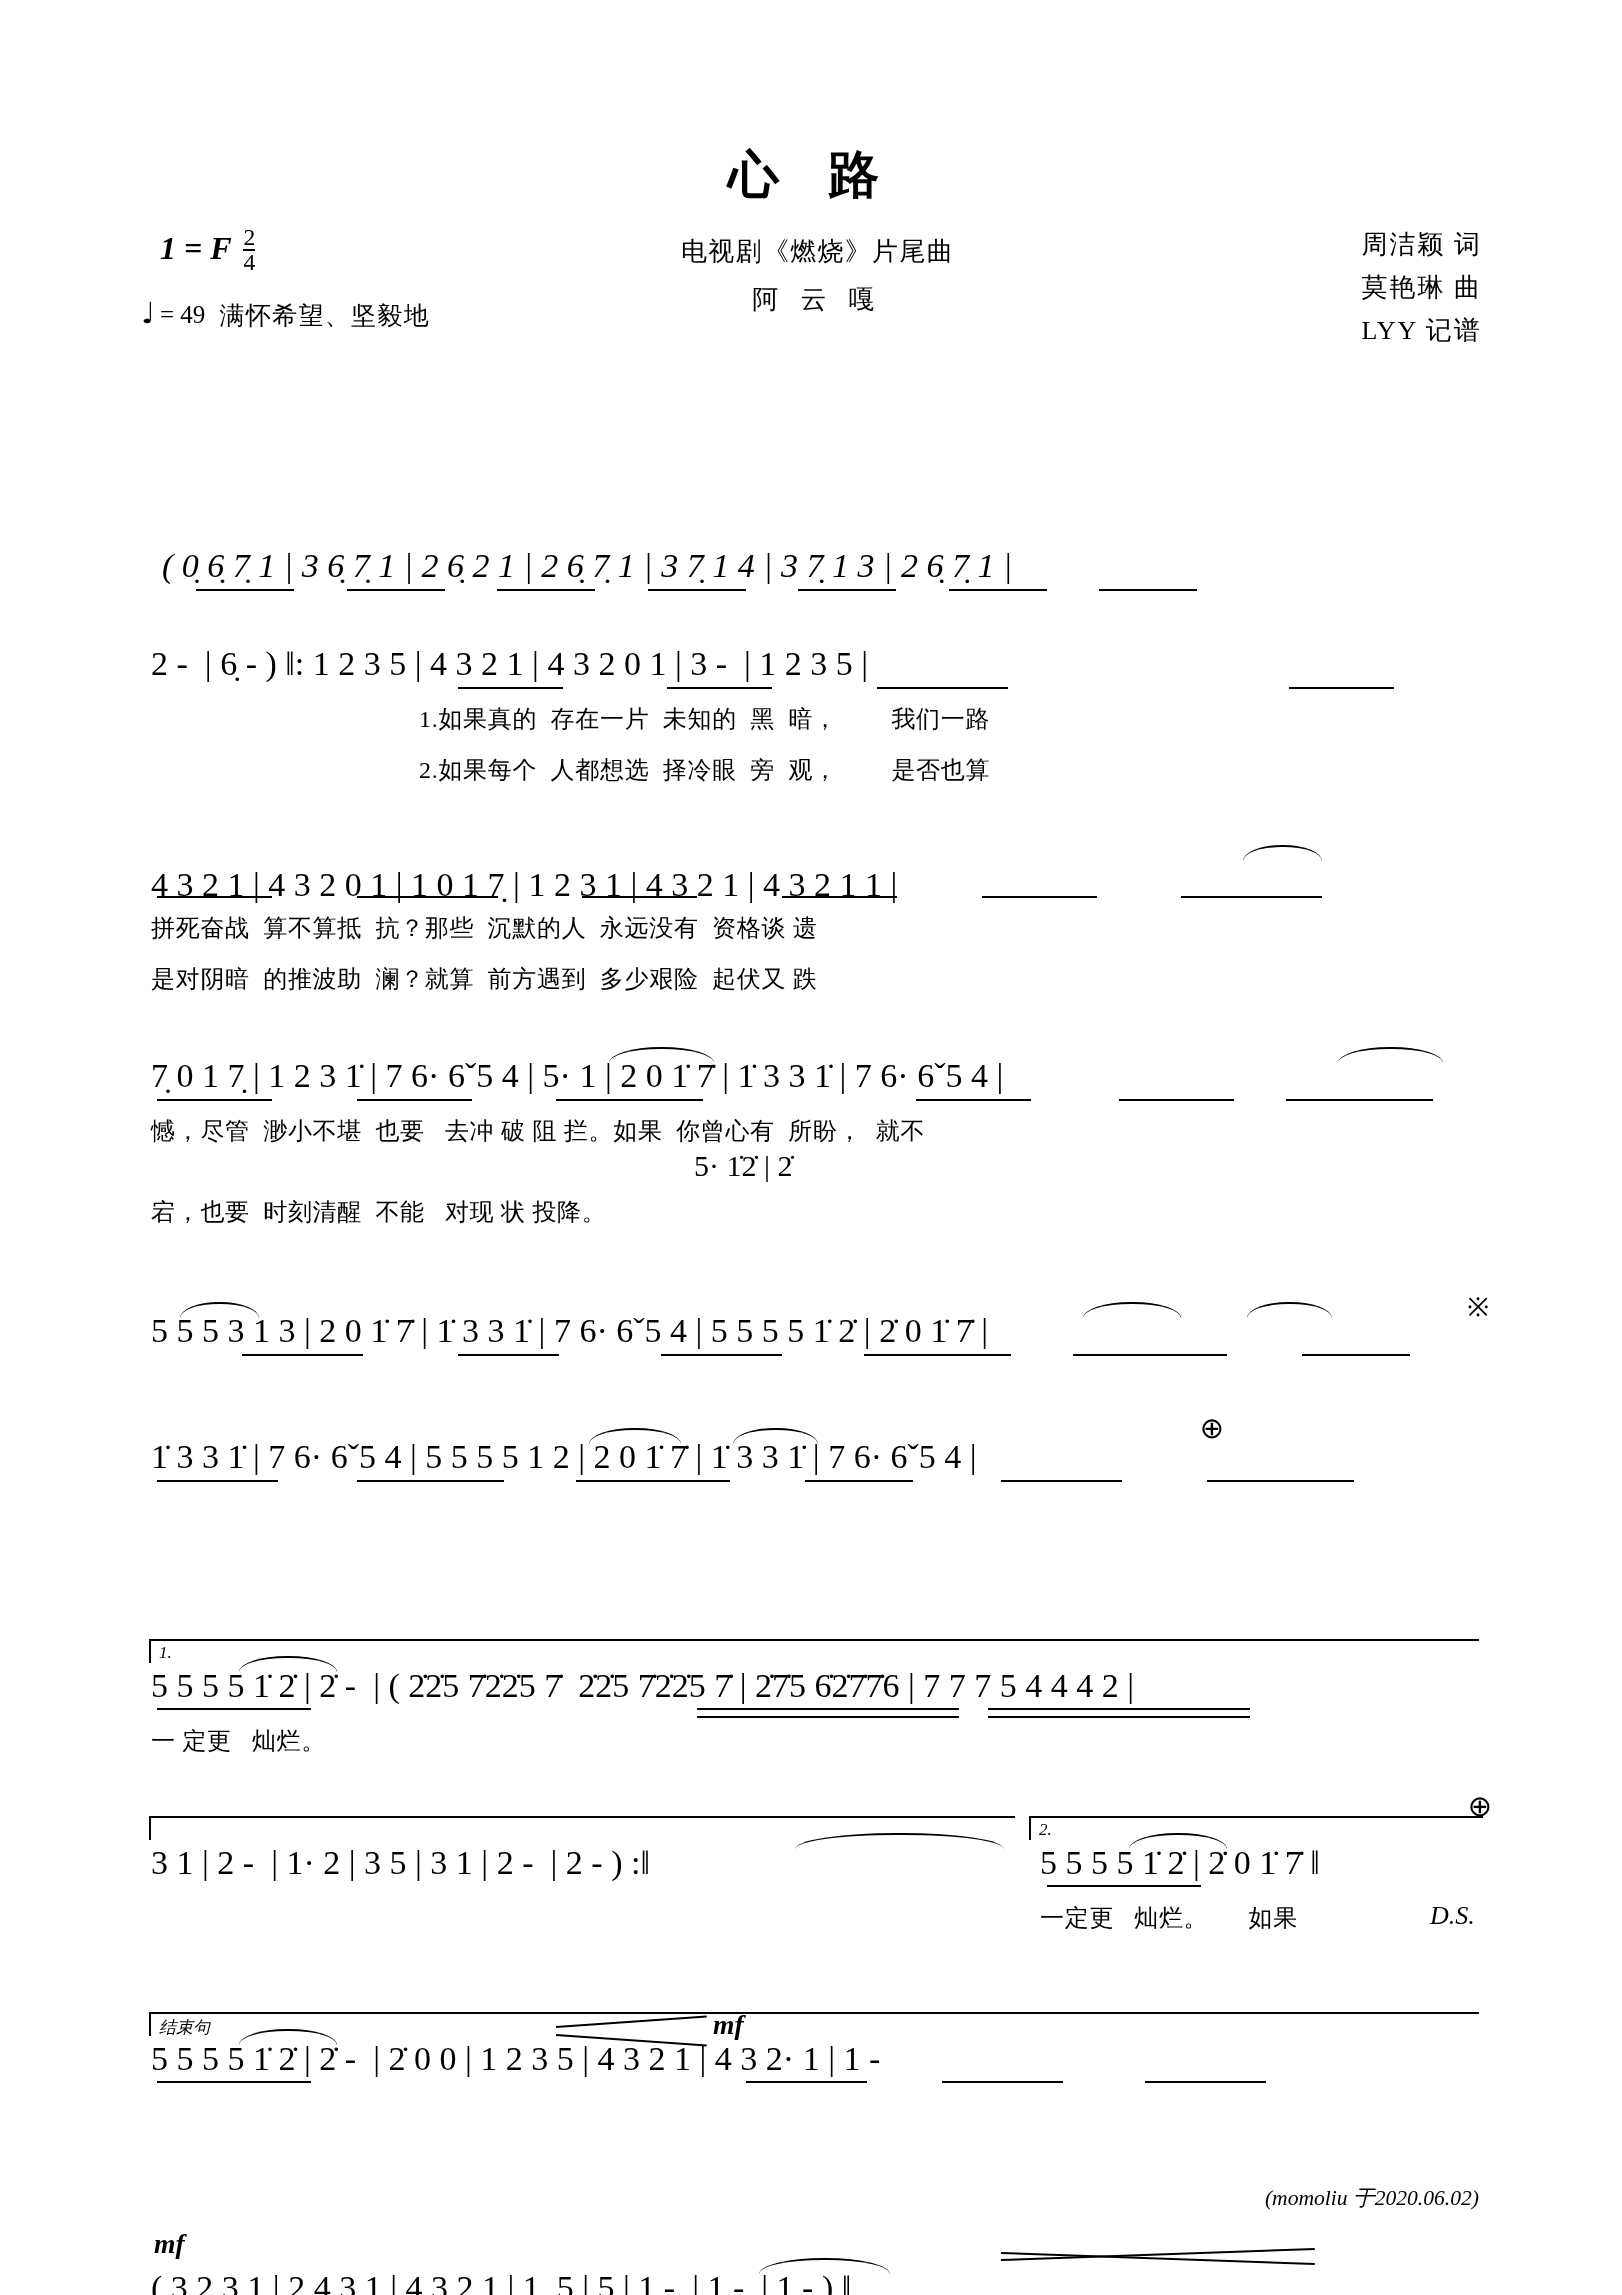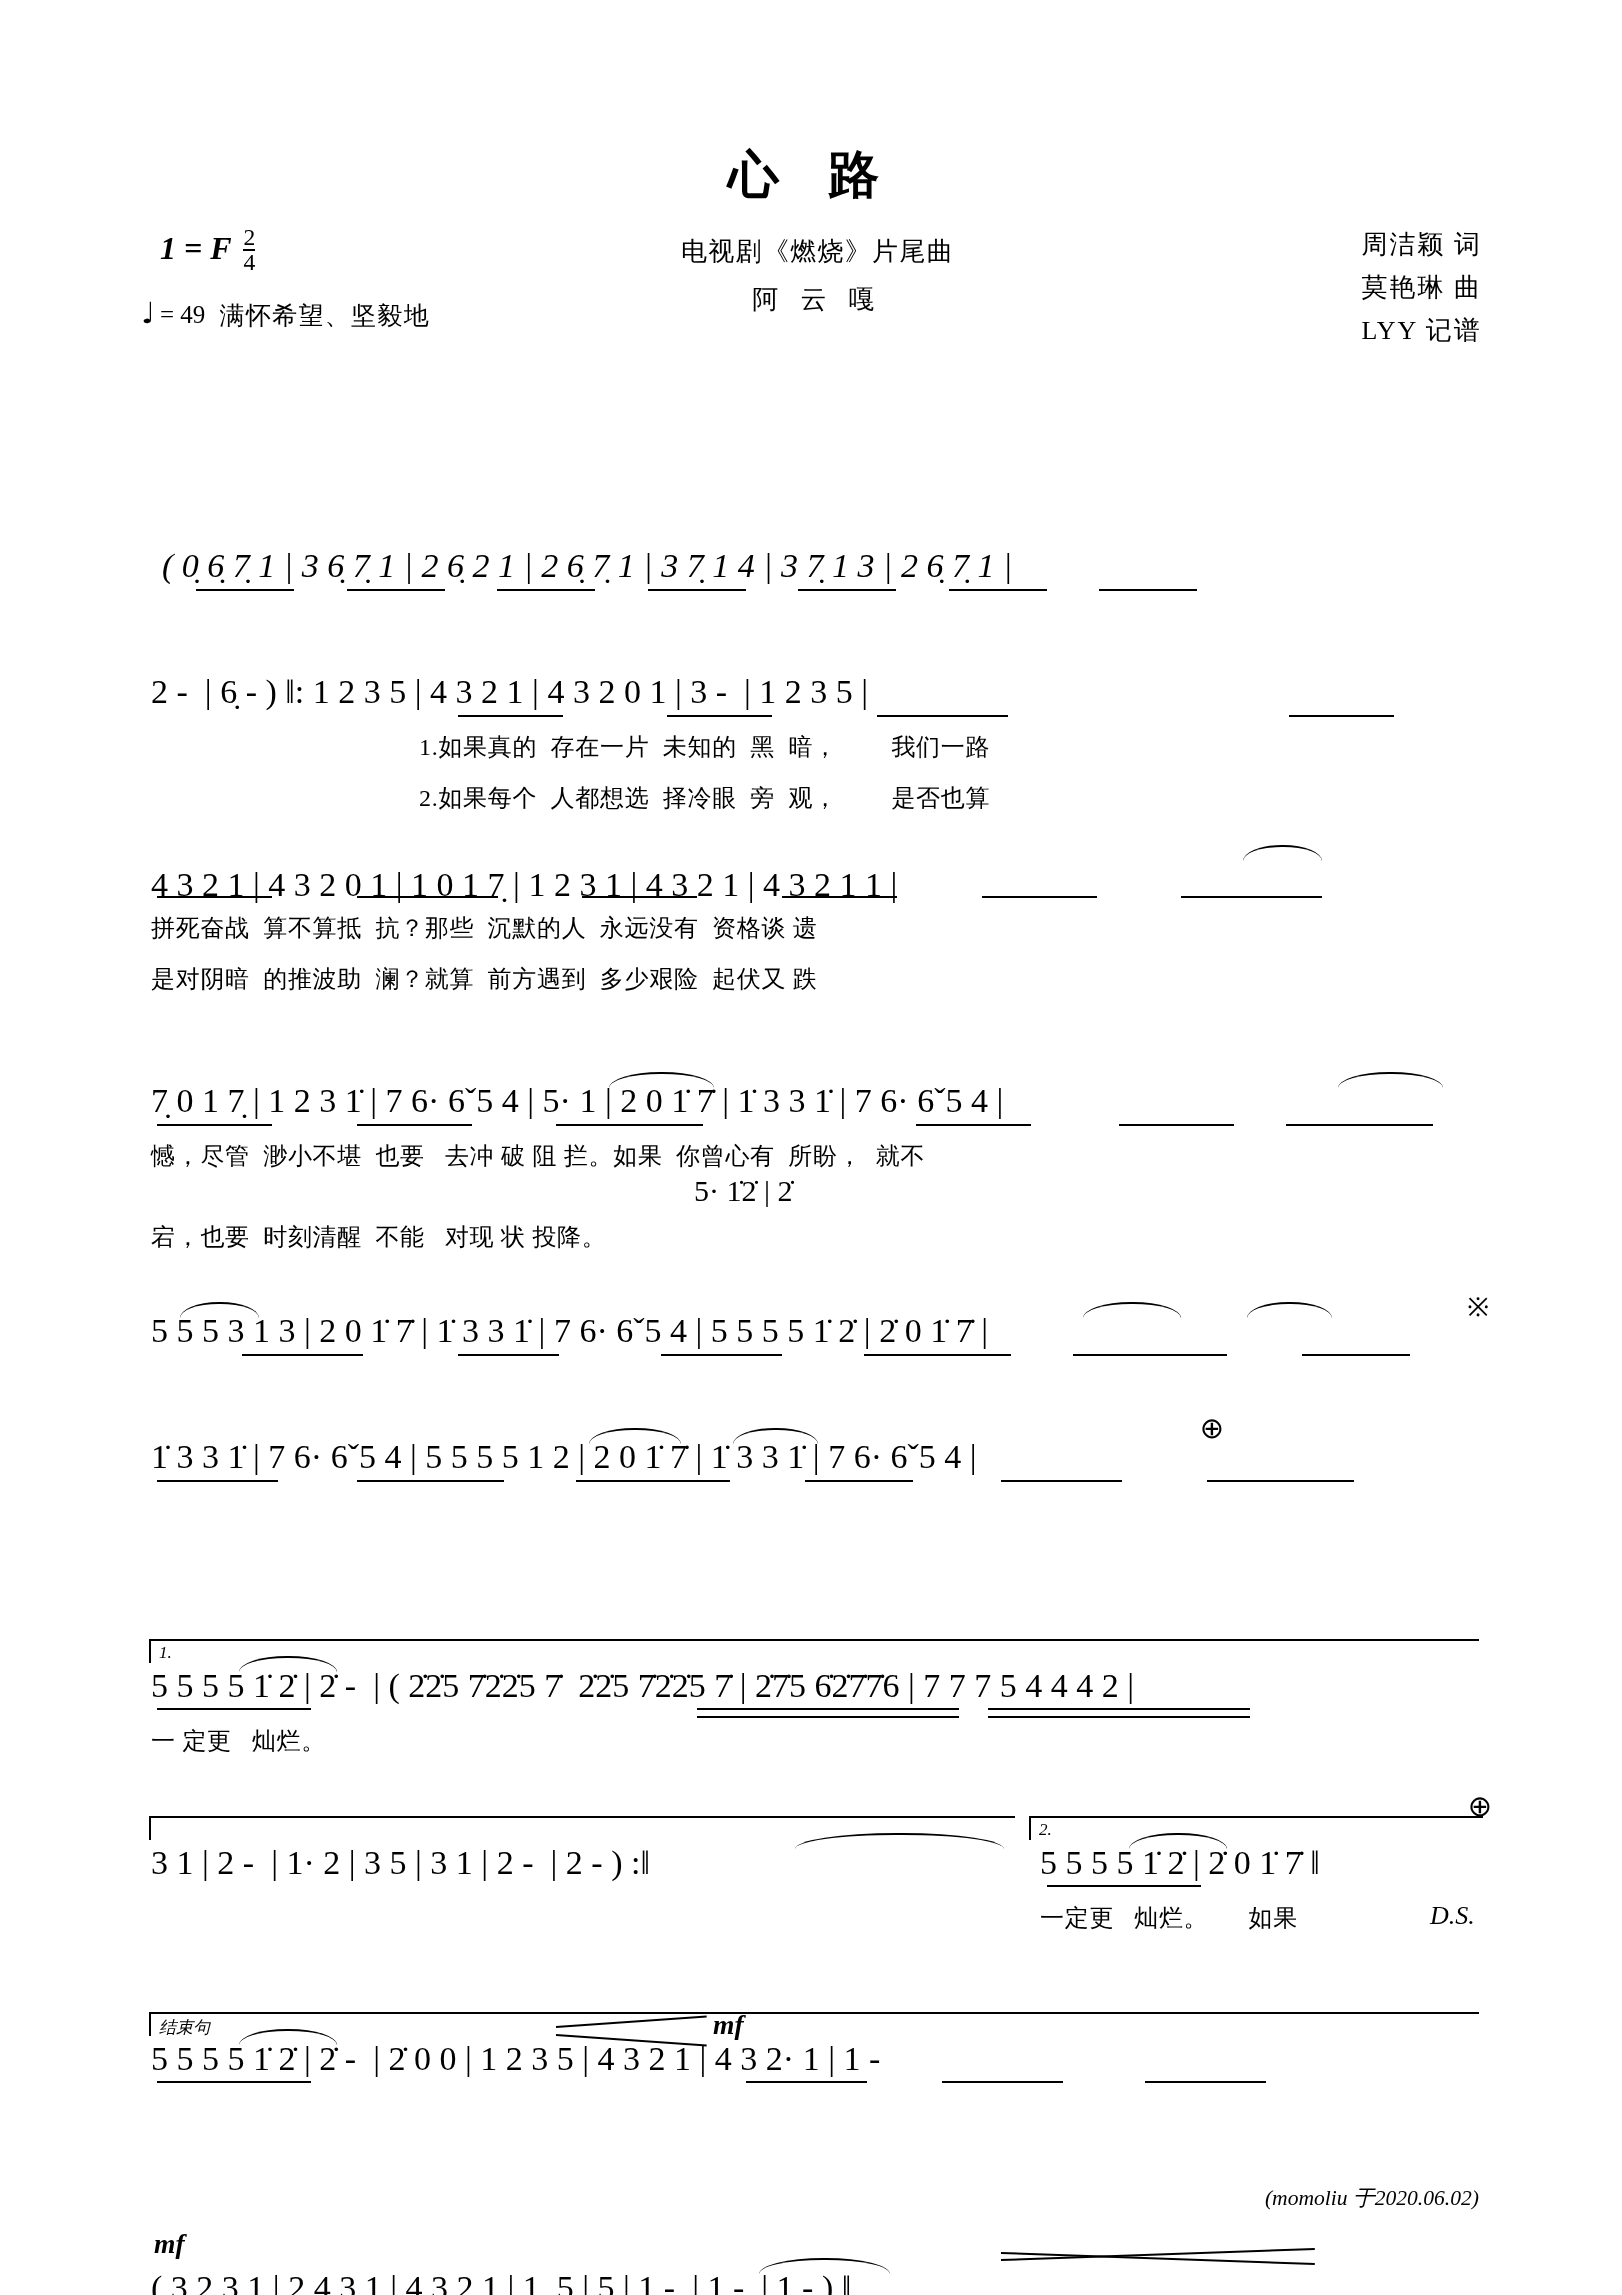--- a/index.html
+++ b/index.html
@@ -185,21 +185,21 @@
 
     <div class="beam" style="left:196px; top:42px; width:98px;"></div>
     <div class="beam" style="left:347px; top:42px; width:98px;"></div>
     <div class="beam" style="left:497px; top:42px; width:98px;"></div>
     <div class="beam" style="left:648px; top:42px; width:98px;"></div>
     <div class="beam" style="left:798px; top:42px; width:98px;"></div>
     <div class="beam" style="left:949px; top:42px; width:98px;"></div>
     <div class="beam" style="left:1099px; top:42px; width:98px;"></div>
   </div>
 
-  <div style="position:absolute; left:0; top:532px; width:1599px; height:164px;text-align:center;">
+  <div style="position:absolute; left:0; top:504px; width:1599px; height:164px;text-align:center;">
     <div class="t n" style="left:151px; top:0;">2 -  | 6̣ - ) ‖: 1 2 3 5 | 4 3 2 1 | 4 3 2 0 1 | 3 -  | 1 2 3 5 |</div>
     <div class="t ly" style="left:419px; top:58px;">1.如果真的  存在一片  未知的  黑  暗，        我们一路</div>
     <div class="t ly" style="left:419px; top:109px;">2.如果每个  人都想选  择冷眼  旁  观，        是否也算</div>
     <div class="beam" style="left:458px; top:42px; width:105px;"></div>
     <div class="beam" style="left:667px; top:42px; width:105px;"></div>
     <div class="beam" style="left:877px; top:42px; width:131px;"></div>
     <div class="beam" style="left:1289px; top:42px; width:105px;"></div>
   </div>
 
   <div style="position:absolute; left:0; top:713px; width:1623px; height:164px;">
@@ -208,21 +208,21 @@
     <div class="t ly" style="left:151px; top:109px;">是对阴暗  的推波助  澜？就算  前方遇到  多少艰险  起伏又 跌</div>
     <div class="beam" style="left:157px; top:42px; width:115px;"></div>
     <div class="beam" style="left:357px; top:42px; width:141px;"></div>
     <div class="beam" style="left:582px; top:42px; width:115px;"></div>
     <div class="beam" style="left:782px; top:42px; width:115px;"></div>
     <div class="beam" style="left:982px; top:42px; width:115px;"></div>
     <div class="beam" style="left:1181px; top:42px; width:141px;"></div>
     <div class="slur" style="left:1243px; top:-9.2px; width:79px;"></div>
   </div>
 
-  <div style="position:absolute; left:0; top:916px; width:1430px; height:196px;margin-top:25px;">
+  <div style="position:absolute; left:0; top:916px; width:1430px; height:196px;">
     <div class="t n" style="left:151px; top:0;">7̣ 0 1 7̣ | 1 2 3 1̇ | 7 6· 6ˇ5 4 | 5· 1 | 2 0 1̇ 7̇ | 1̇ 3 3 1̇ | 7 6· 6ˇ5 4 |</div>
     <div class="t ly" style="left:151px; top:58px;">憾，尽管  渺小不堪  也要   去冲 破 阻 拦。如果  你曾心有  所盼，  就不</div>
     <div class="t n" style="left:694px; top:92px; font-size:30px;">5· 1̇2̇ | 2̇</div>
     <div class="t ly" style="left:151px; top:139px;">宕，也要  时刻清醒  不能   对现 状 投降。</div>
     <div class="beam" style="left:157px; top:42px; width:115px;"></div>
     <div class="beam" style="left:357px; top:42px; width:115px;"></div>
     <div class="beam" style="left:556px; top:42px; width:147px;"></div>
     <div class="beam" style="left:916px; top:42px; width:115px;"></div>
     <div class="beam" style="left:1119px; top:42px; width:115px;"></div>
     <div class="beam" style="left:1286px; top:42px; width:147px;"></div>

